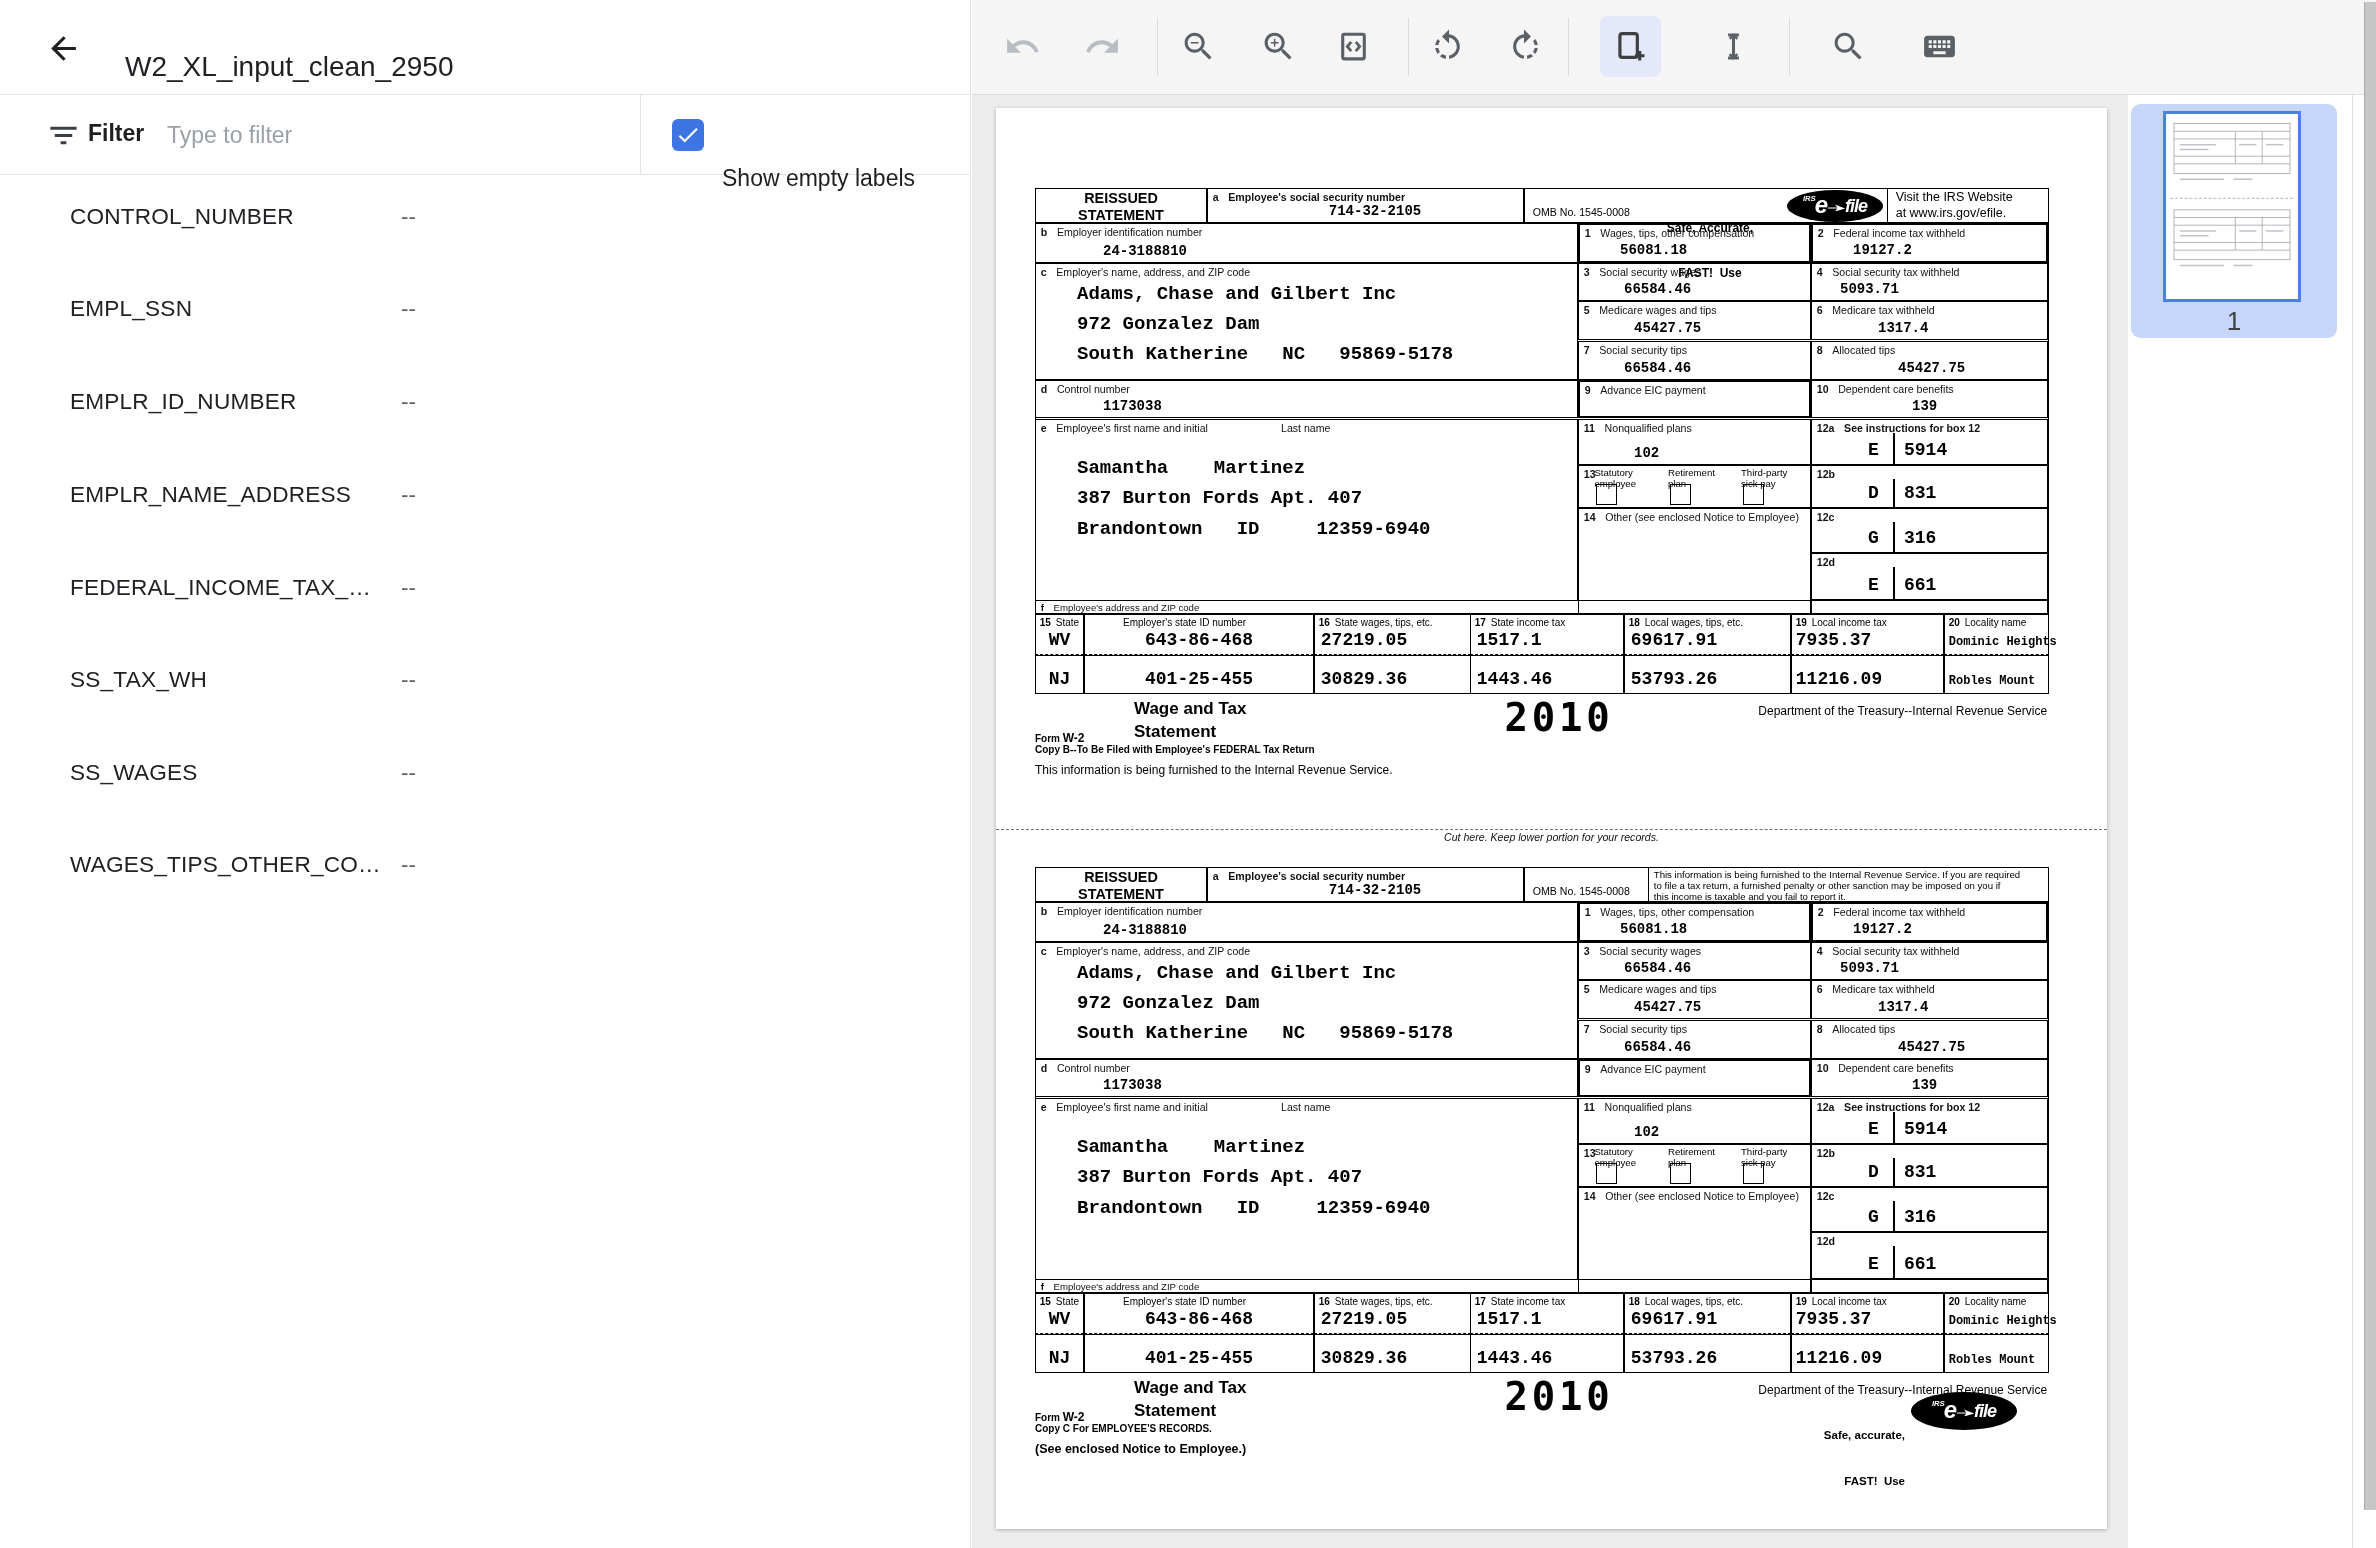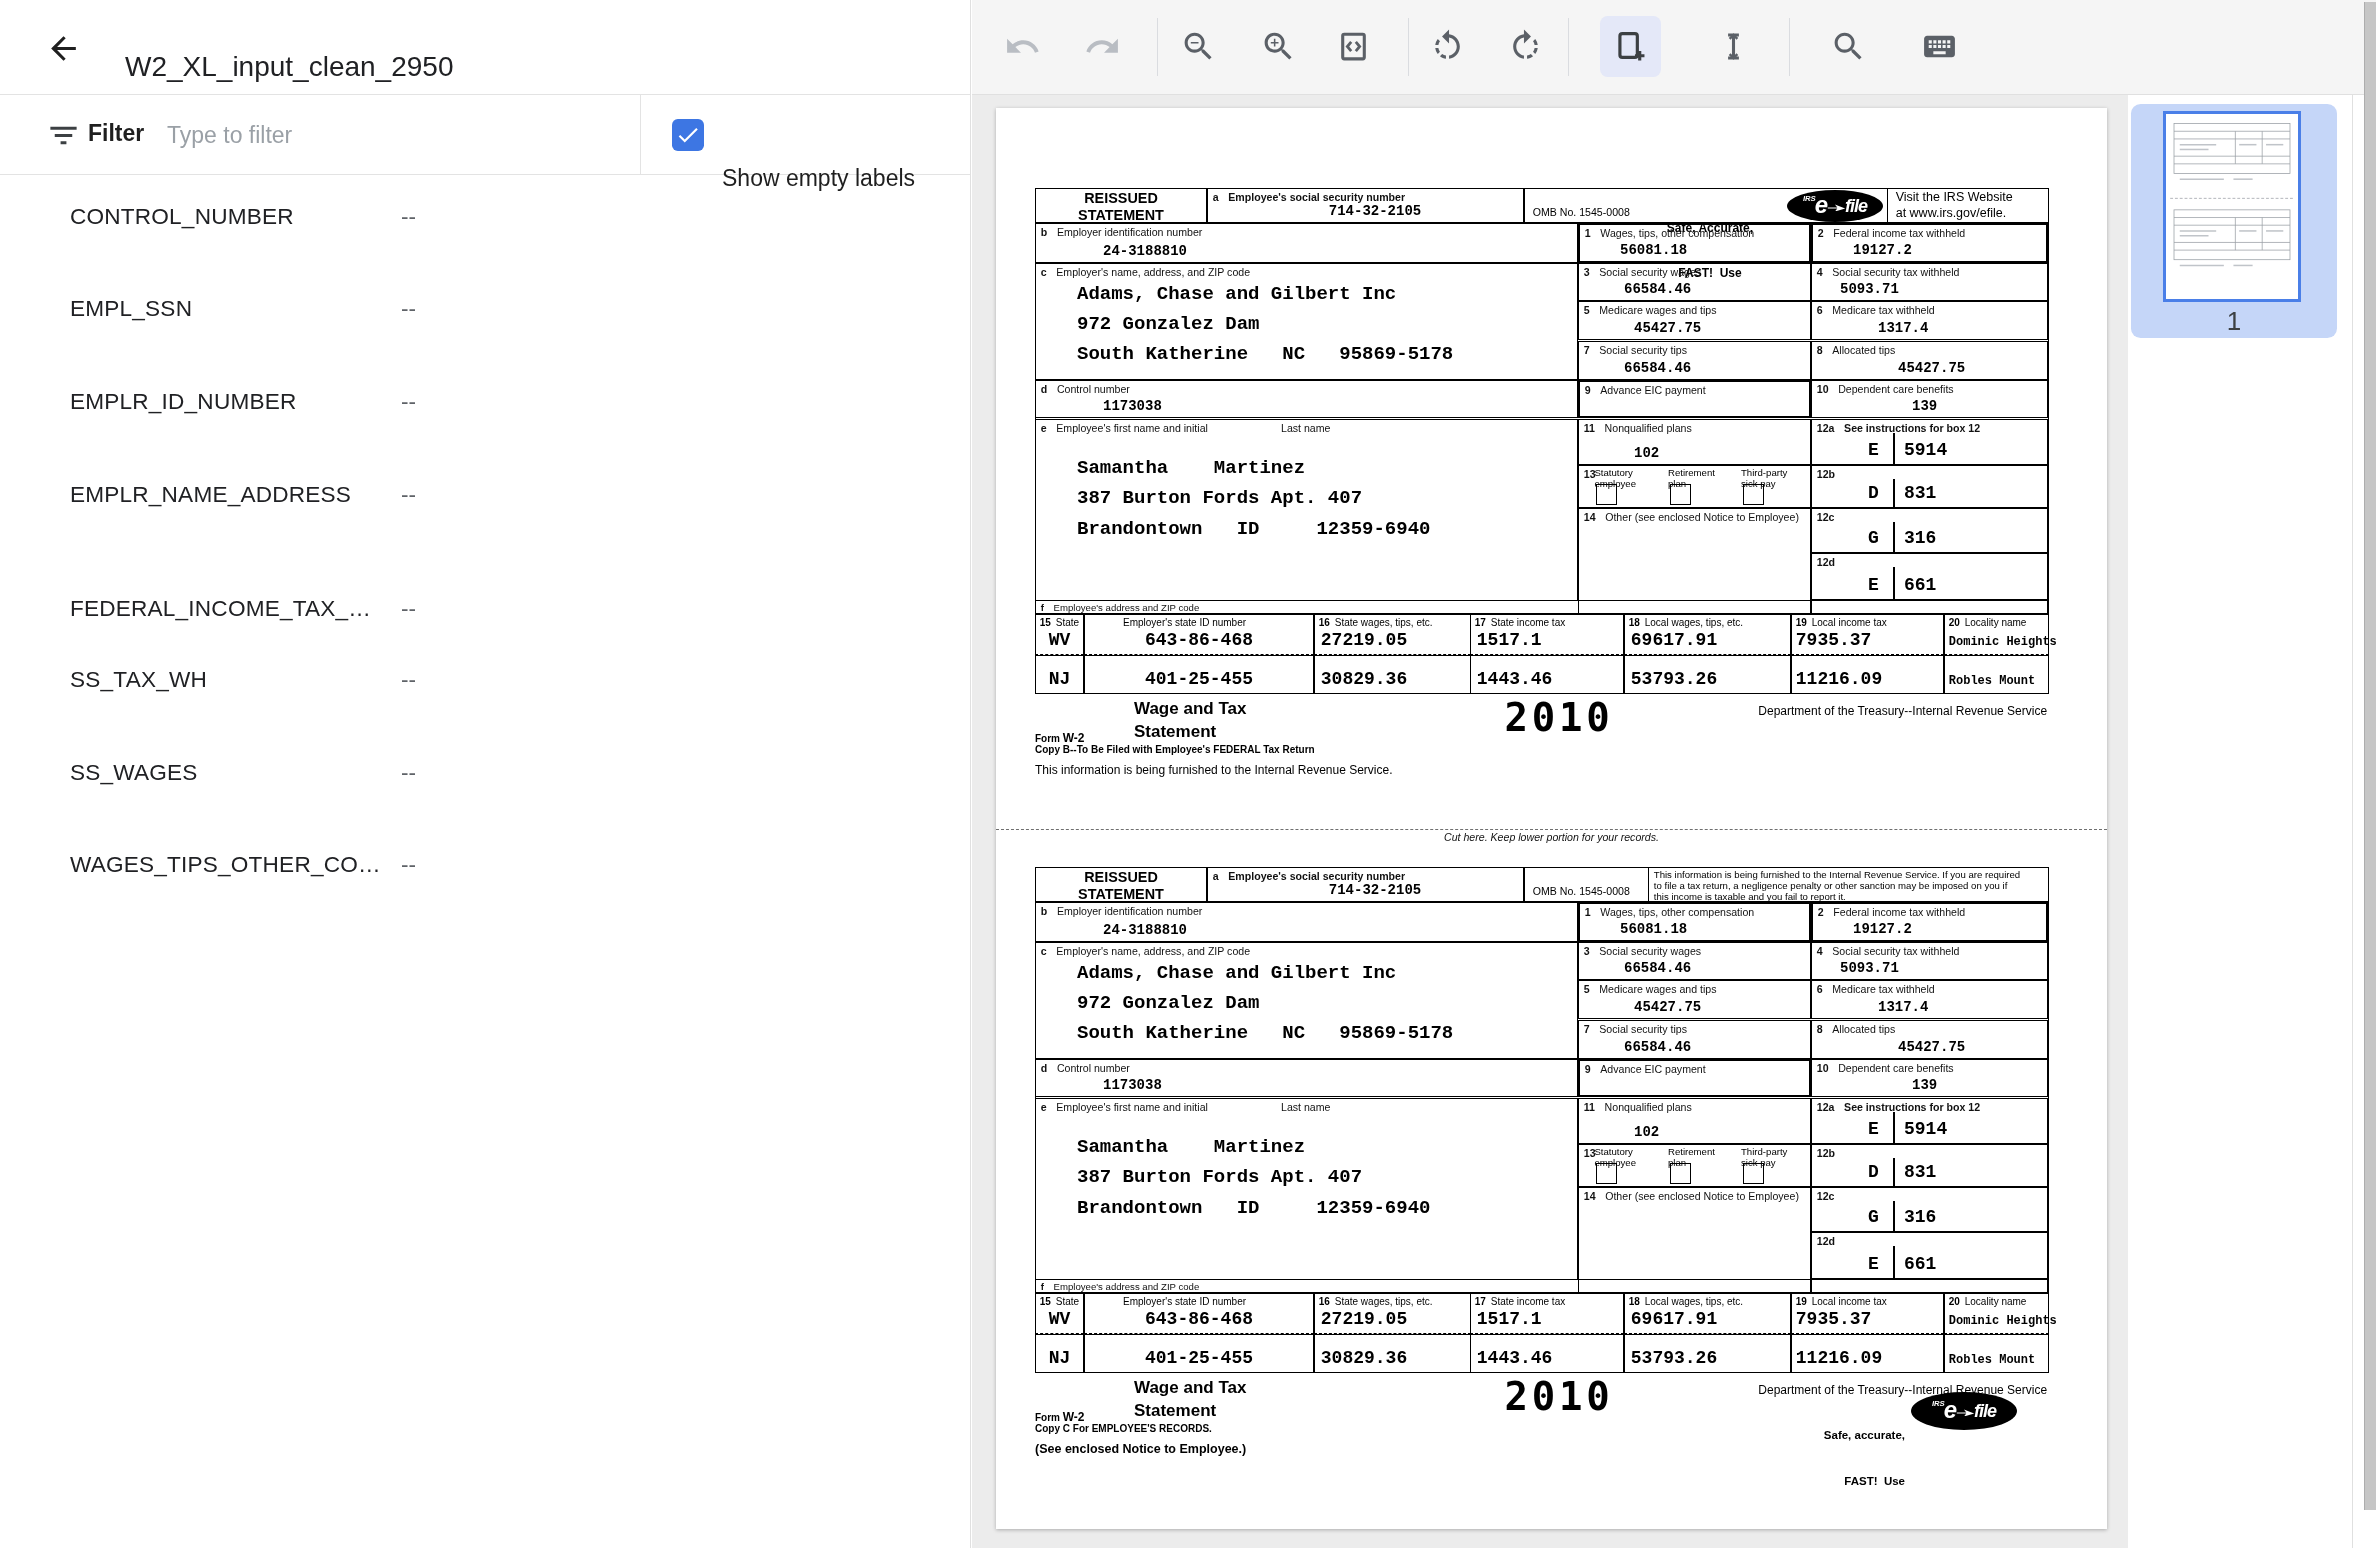--- a/index.html
+++ b/index.html
@@ -139,21 +139,21 @@
           <span class="field-value">--</span>
         </div>
       <div class="field-row" style="top:185px">
           <span class="field-name">EMPLR_ID_NUMBER</span>
           <span class="field-value">--</span>
         </div>
       <div class="field-row" style="top:278px">
           <span class="field-name">EMPLR_NAME_ADDRESS</span>
           <span class="field-value">--</span>
         </div>
-      <div class="field-row" style="top:392px">
+      <div class="field-row" style="top:371px">
           <span class="field-name">FEDERAL_INCOME_TAX_…</span>
           <span class="field-value">--</span>
         </div>
       <div class="field-row" style="top:463px">
           <span class="field-name">SS_TAX_WH</span>
           <span class="field-value">--</span>
         </div>
       <div class="field-row" style="top:556px">
           <span class="field-name">SS_WAGES</span>
           <span class="field-value">--</span>
@@ -451,21 +451,21 @@
           </div>
         </div>
         <div class="cx" style="left:172px;top:0;width:317px;height:35px">
           <div class="lab bold"><b>a</b><span>Employee's social security number</span></div>
           <div class="val ssnval">714-32-2105</div>
         </div>
         <div class="cx" style="left:489px;top:0;width:525px;height:35px">
           <div class="omb">OMB No. 1545-0008</div>
           <div class="notice">
             <div>This information is being furnished to the Internal Revenue Service.  If you are required</div>
-            <div>to file a tax return, a negligence penalty or other sanction may be imposed on you if</div>
+            <div>to file a tax return, a furnished penalty or other sanction may be imposed on you if</div>
             <div>this income is taxable and you fail to report it.</div>
           </div>
         </div>
 
         <div class="cx" style="left:0;top:35px;width:543px;height:40px">
           <div class="lab"><b>b</b><span>Employer identification number</span></div>
           <div class="val" style="left:67px">24-3188810</div>
         </div>
         <div class="cx thick" style="left:543px;top:35px;width:233px;height:40px">
           <div class="lab"><b>1</b><span>Wages, tips, other compensation</span></div>

